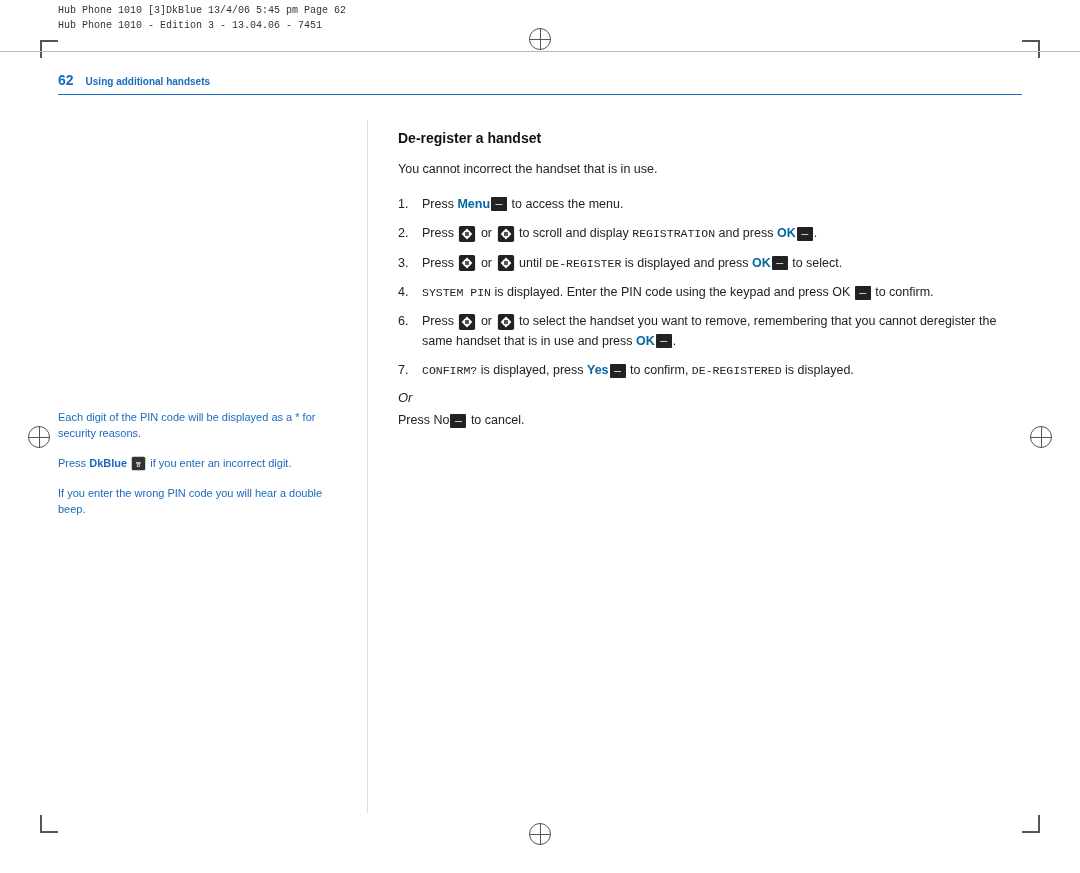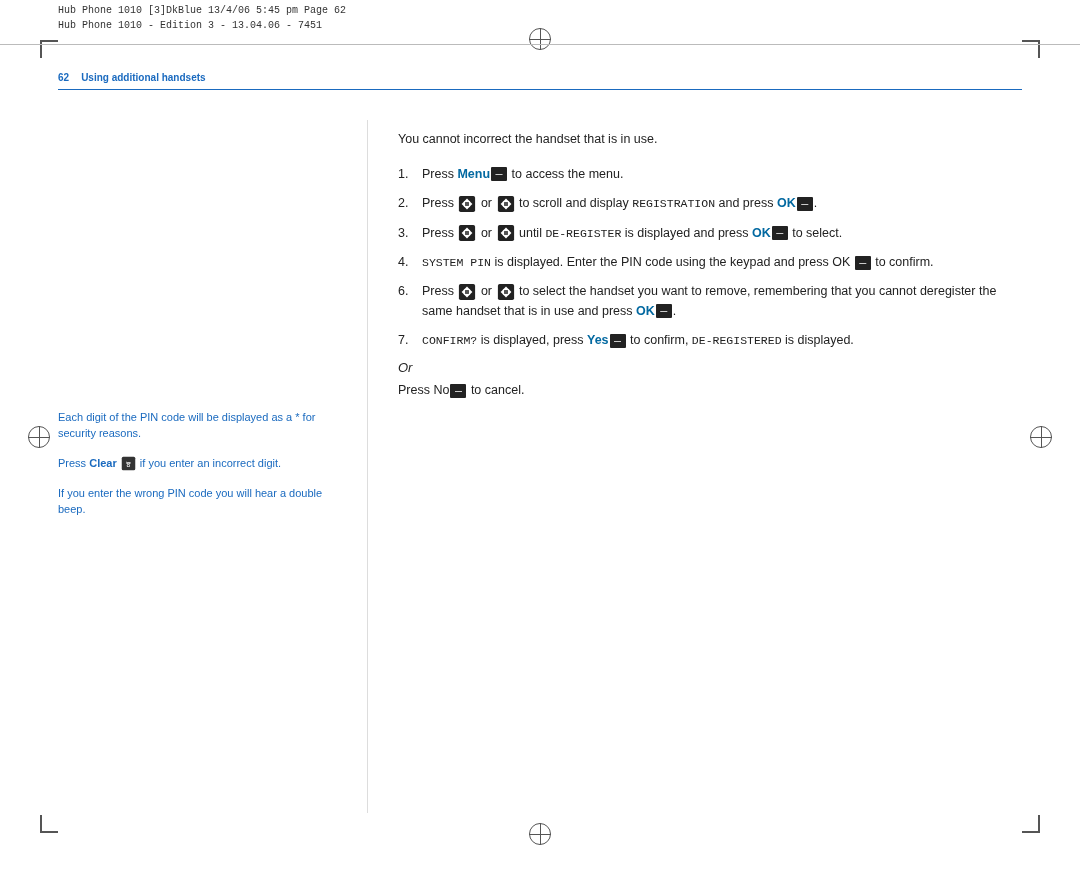--- a/index.html
+++ b/index.html
@@ -56,21 +56,21 @@
     }
     .ch-top    { top: 28px; left: 50%; transform: translateX(-50%); }
     .ch-bottom { bottom: 28px; left: 50%; transform: translateX(-50%); }
     .ch-left   { left: 28px; top: 50%; transform: translateY(-50%); }
     .ch-right  { right: 28px; top: 50%; transform: translateY(-50%); }
 
     
     .header-area {
       position: absolute;
       top: 0; left: 0; right: 0;
-      height: 45px;
+      height: 52px;
       border-bottom: 1px solid #bbb;
     }
 
     .header-line1 {
       font-size: 10px;
       color: #333;
       font-family: 'Courier New', monospace;
       position: absolute;
       top: 5px;
       left: 58px;
@@ -93,21 +93,21 @@
     }
 
     .section-title-row {
       display: flex;
       align-items: baseline;
       gap: 12px;
       margin-bottom: 6px;
     }
 
     .page-number {
-      font-size: 10px;
+      font-size: 14px;
       font-weight: bold;
       color: #1a6abf;
     }
 
     .section-title {
       font-size: 10px;
       font-weight: bold;
       color: #1a6abf;
     }
 
@@ -283,34 +283,35 @@
   <div class="divider-line"></div>
 </div>
 
 <div class="two-col">
 
   <div class="left-col">
     <div class="left-note">
       <span>Each digit of the PIN code will be displayed as a * for security reasons.</span>
     </div>
     <div class="left-note">
-      <span>Press <span class="bold-text">Clear</span>
+      <span>Press <span class="bold-text">DkBlue</span>
         <svg style="display:inline-block;vertical-align:middle;width:15px;height:15px;margin:0 1px" viewBox="0 0 20 20">
           <rect x="1" y="1" width="18" height="18" rx="2" fill="#333"></rect>
           <text x="10" y="14" text-anchor="middle" fill="white" font-size="9" font-family="Arial">8</text>
           <text x="10" y="10" text-anchor="middle" fill="white" font-size="5" font-family="Arial">tuv</text>
         </svg>
         if you enter an incorrect digit.</span>
     </div>
     <div class="left-note">
       <span>If you enter the wrong PIN code you will hear a double beep.</span>
     </div>
   </div>
 
   <div class="right-col">
+    <div class="content-heading">De-register a handset</div>
     <div class="intro-text">You cannot incorrect the handset that is in use.</div>
 
     <ol class="steps-list">
 
       <li>
         <span class="step-num">1.</span>
         <span class="step-content">
           Press <span class="blue">Menu</span><span class="btn-icon">—</span> to access the menu.
         </span>
       </li>

